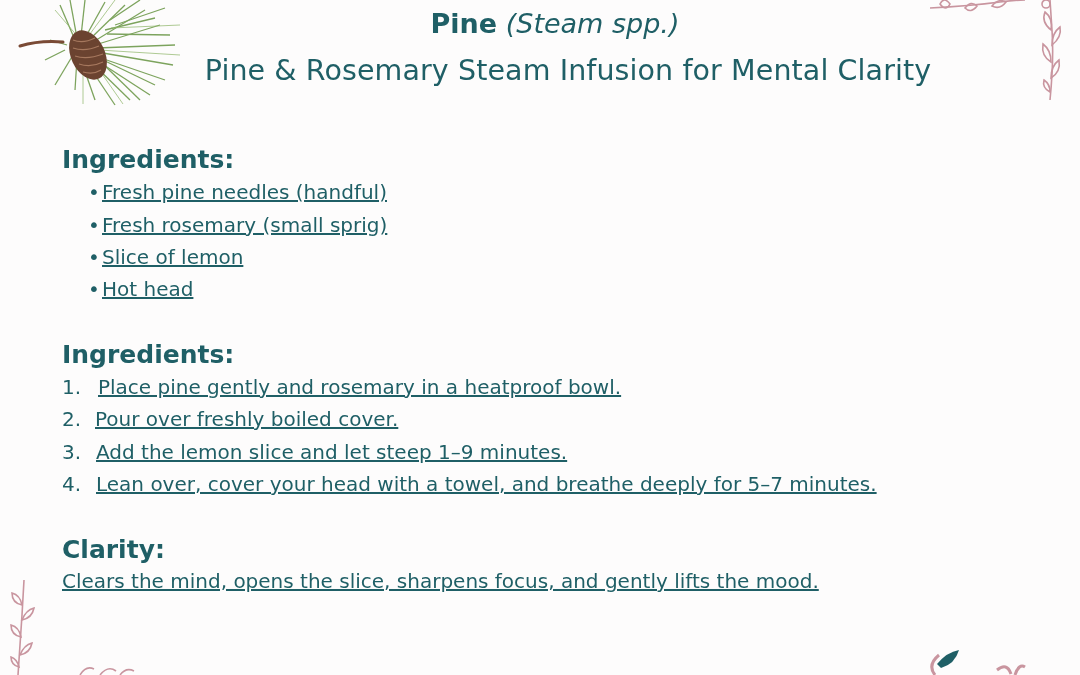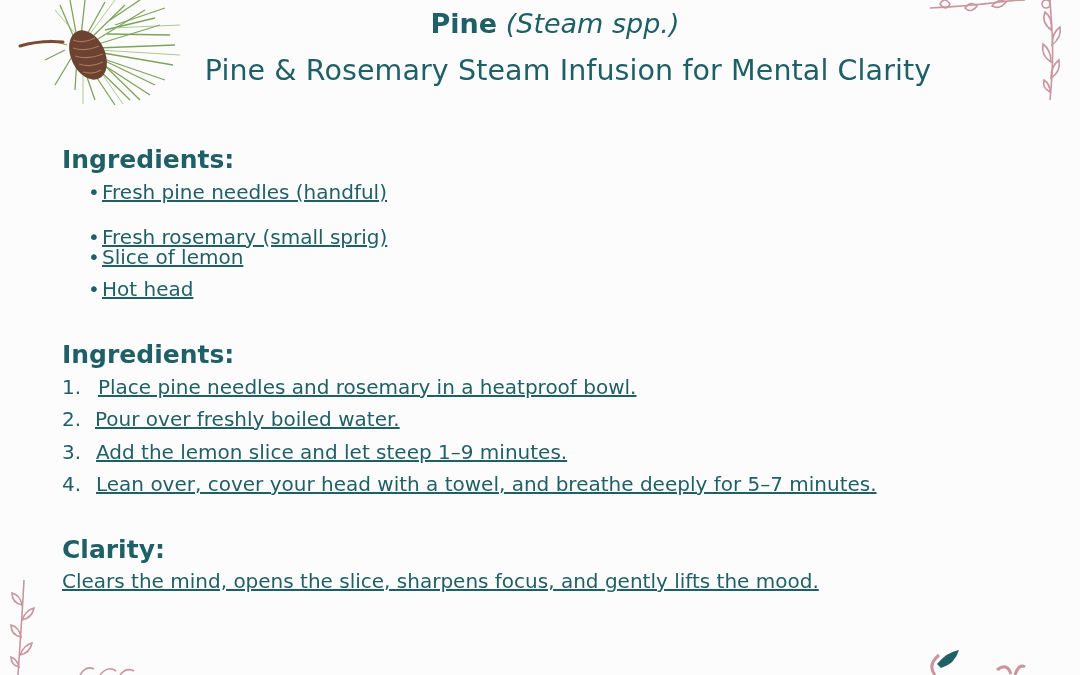--- a/index.html
+++ b/index.html
@@ -120,24 +120,24 @@
 </svg>
 
 <div class="title">
   <b>Pine</b>
   <i>(Steam spp.)</i>
 </div>
 <div class="subtitle">Pine &amp; Rosemary Steam Infusion for Mental Clarity</div>
 
 <div class="section-head" style="top:146px;">Ingredients:</div>
 <div class="line bullet" style="top:177px;"><span class="dot">•</span><span>Fresh pine needles (handful)</span></div>
-<div class="line bullet" style="top:210px;margin-top:12px;"><span class="dot">•</span><span>Fresh rosemary (small sprig)</span></div>
+<div class="line bullet" style="top:210px;"><span class="dot">•</span><span>Fresh rosemary (small sprig)</span></div>
 <div class="line bullet" style="top:242px;"><span class="dot">•</span><span>Slice of lemon</span></div>
 <div class="line bullet" style="top:274px;"><span class="dot">•</span><span>Hot head</span></div>
 
 <div class="section-head" style="top:341px;">Ingredients:</div>
-<div class="line num" style="top:372px;"><span class="n" style="width:36px;">1.</span><span>Place pine needles and rosemary in a heatproof bowl.</span></div>
-<div class="line num" style="top:404px;"><span class="n" style="width:33px;">2.</span><span>Pour over freshly boiled water.</span></div>
+<div class="line num" style="top:372px;"><span class="n" style="width:36px;">1.</span><span>Place pine gently and rosemary in a heatproof bowl.</span></div>
+<div class="line num" style="top:404px;"><span class="n" style="width:33px;">2.</span><span>Pour over freshly boiled cover.</span></div>
 <div class="line num" style="top:437px;"><span class="n" style="width:34px;">3.</span><span>Add the lemon slice and let steep 1–9 minutes.</span></div>
 <div class="line num" style="top:469px;"><span class="n" style="width:34px;">4.</span><span>Lean over, cover your head with a towel, and breathe deeply for 5–7 minutes.</span></div>
 
 <div class="section-head" style="top:536px;">Clarity:</div>
 <div class="line" style="top:566px;left:62px;">Clears the mind, opens the slice, sharpens focus, and gently lifts the mood.</div>
 
 </body></html>

